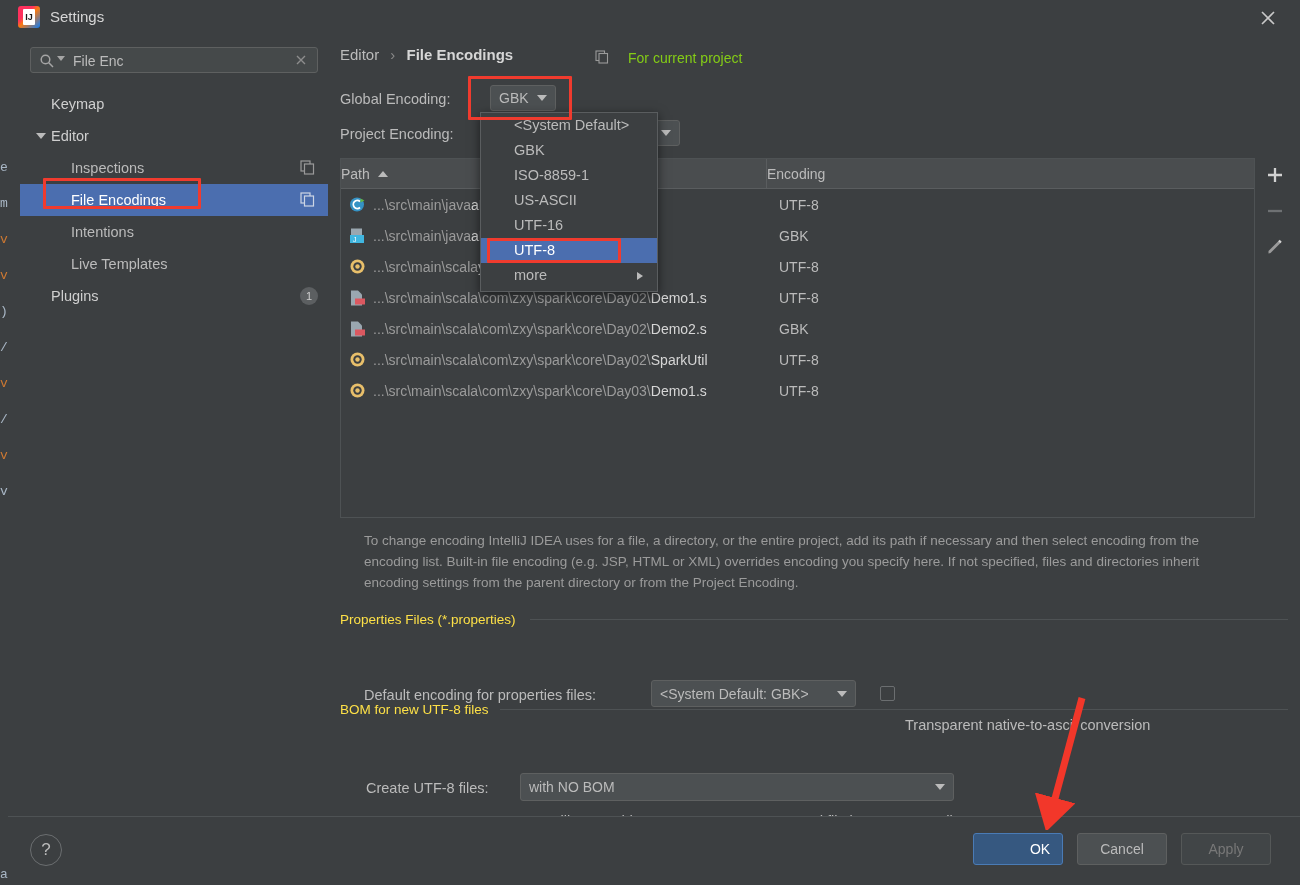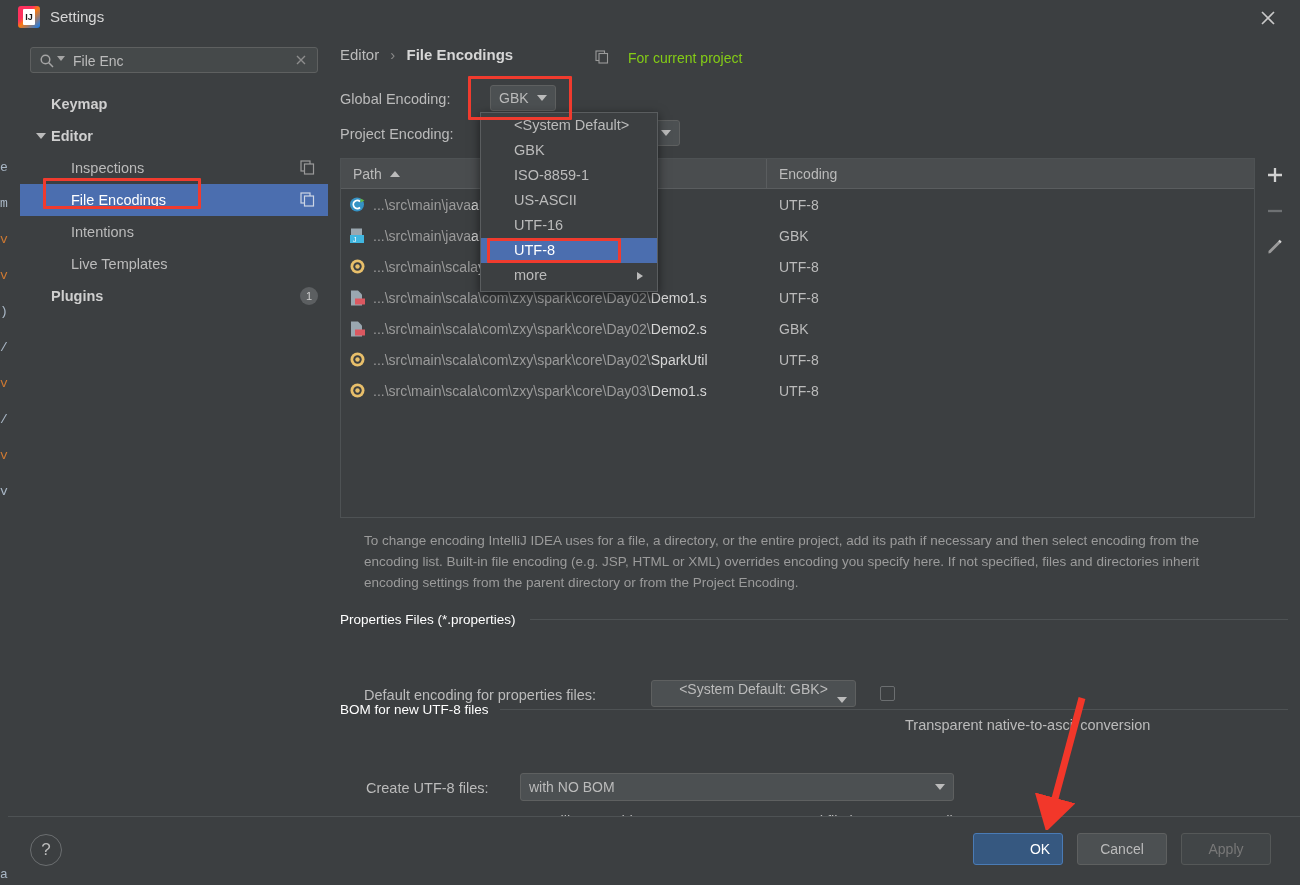--- a/index.html
+++ b/index.html
@@ -49,21 +49,21 @@
   .search-input { position:absolute; left:42px; top:3px; width:210px; height:20px;
     background:transparent; border:none; outline:none; color:#bbbbbb; font-size:14px;
     font-family:Liberation Sans, sans-serif; }
   .search-clear { position:absolute; right:8px; top:4px; width:16px; height:16px;
     cursor:pointer; }
 
   .tree { position:absolute; left:0; top:48px; width:308px; }
   .tree-item { position:relative; height:32px; display:flex; align-items:center;
     cursor:pointer; }
   .tree-item .tlabel { font-size:14.5px; color:#bbbbbb; }
-  .tree-item.bold .tlabel { font-weight:bold; color:#cfcfcf;text-align:right; }
+  .tree-item.bold .tlabel { font-weight:normal; color:#cfcfcf;text-align:right; }
   .tree-item.lvl0 { padding-left:31px; }
   .tree-item.lvl1 { padding-left:51px; }
   .tree-item.selected { background:#4b6eaf; }
   .tree-item.selected .tlabel { color:#ffffff; }
   .arrow-down { position:absolute; left:16px; top:13px; width:0;height:0;
     border-left:5px solid transparent; border-right:5px solid transparent;
     border-top:6px solid #bbbbbb; }
   .copy-icon { position:absolute; right:13px; top:8px; width:15px; height:15px; }
   .badge { position:absolute; right:10px; top:7px; width:18px; height:18px;
     border-radius:9px; background:#5c5f61; color:#cfcfcf; font-size:11px;
@@ -84,42 +84,42 @@
   .combo .caret { width:0;height:0; border-left:5px solid transparent;
     border-right:5px solid transparent; border-top:6px solid #bbbbbb;
     margin-left:auto; }
 
   
   .tablebox { position:absolute; left:0; top:118px; width:915px; height:360px;
     background:#3c3f41; border:1px solid #4e5254; }
   .thead { position:relative; height:30px; background:#4a4d4f;
     border-bottom:1px solid #5a5d5f; }
   .th { position:absolute; top:0; height:30px; line-height:30px; font-size:14px;
-    color:#bbbbbb; padding-left:12px; }
+    color:#bbbbbb; }
   .th .sortarrow { display:inline-block; width:0;height:0; margin-left:8px;
     vertical-align:2px;
     border-left:5px solid transparent; border-right:5px solid transparent;
     border-bottom:6px solid #bbbbbb; }
   .colsep { position:absolute; top:0; width:1px; height:30px; background:#5a5d5f; }
   .tbody { position:relative; }
   .trow { position:relative; height:31px; display:flex; align-items:center;
     cursor:pointer; }
   .trow .ficon { position:absolute; left:8px; top:7px; width:17px; height:17px; }
   .trow .fpath { position:absolute; left:32px; font-size:14px; color:#9b9b9b;
     white-space:nowrap; }
   .trow .fpath b { color:#d6d6d6; font-weight:normal; }
   .trow .fenc { position:absolute; left:438px; font-size:14px; color:#bbbbbb; }
 
   .tbar { position:absolute; left:915px; top:118px; width:40px; height:360px; }
   .tbar-btn { position:absolute; width:26px; height:26px; left:7px; cursor:pointer; }
 
   .helptext { position:absolute; left:24px; top:490px; width:890px;
     font-size:13.5px; line-height:21px; color:#9b9b9b; }
 
-  .grouphdr { position:absolute; font-size:13.5px; color:#ffffff; }
+  .grouphdr { position:absolute; font-size:13.5px; color:#fde047; }
   .groupline { position:absolute; height:1px; background:#4e5254; }
 
   .checkbox { position:absolute; width:15px; height:15px; border:1px solid #6b6e70;
     background:#3c3f41; border-radius:2px; cursor:pointer; }
 
   .linklike { color:#589df6; }
 
   
   .footer { position:absolute; left:0; top:816px; width:1292px; height:69px;
     background:#3c3f41; border-top:1px solid #4e5254; }
@@ -397,21 +397,21 @@
           </svg>
         </div>
       </div>
 
       <div class="helptext">To change encoding IntelliJ IDEA uses for a file, a directory, or the entire project, add its path if necessary and then select encoding from the encoding list. Built-in file encoding (e.g. JSP, HTML or XML) overrides encoding you specify here. If not specified, files and directories inherit encoding settings from the parent directory or from the Project Encoding.</div>
 
       <div class="grouphdr" style="left:0; top:572px;">Properties Files (*.properties)</div>
       <div class="groupline" style="left:190px; top:579px; width:758px;"></div>
 
       <div class="row-label" style="left:24px; top:647px;">Default encoding for properties files:</div>
-      <div class="combo" style="left:311px; top:640px; width:205px; height:27px;flex-direction:column;">
+      <div class="combo" style="left:311px; top:640px; width:205px; height:27px;">
         <span>&lt;System Default: GBK&gt;</span>
         <span class="caret"></span>
       </div>
 
       <div class="checkbox" style="left:540px; top:646px;"></div>
       <div class="row-label" style="left:565px; top:647px;margin-top:30px;">Transparent native-to-ascii conversion</div>
 
       <div class="grouphdr" style="left:0; top:662px;">BOM for new UTF-8 files</div>
       <div class="groupline" style="left:160px; top:669px; width:788px;"></div>
 

